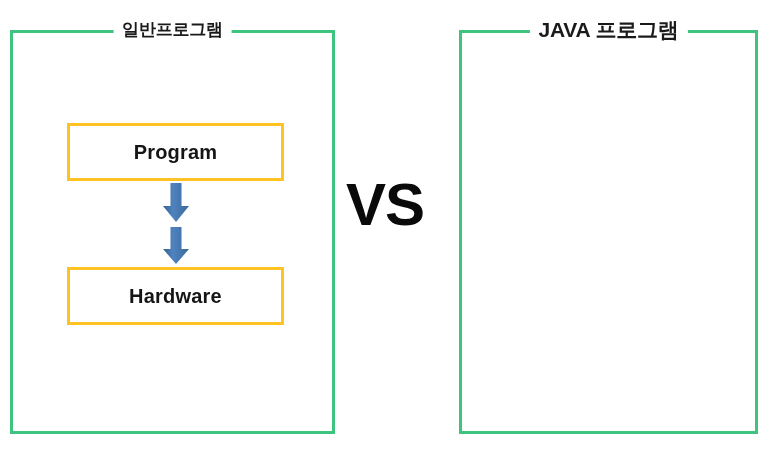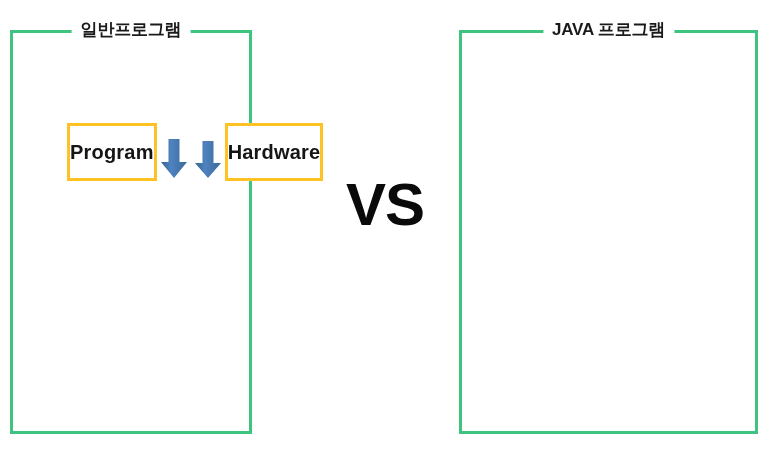--- a/index.html
+++ b/index.html
@@ -24,47 +24,47 @@
     height: 449px;
   }
 
   
   .panel {
     position: absolute;
     box-sizing: border-box;
     border: 3px solid #3fc47f;
     background: transparent;
   }
-  .panel-left  { left: 10px;  top: 30px; width: 242px; height: 404px; }
+  .panel-left  { left: 10px;  top: 30px; width: 325px; height: 404px; }
   .panel-right { left: 459px; top: 30px; width: 299px; height: 404px; }
 
   
   .panel-legend {
     position: absolute;
     top: -14px;
     left: 50%;
     transform: translateX(-50%);
     background: #ffffff;
     padding: 0 9px;
     white-space: nowrap;
     font-weight: bold;
     font-size: 17px;
     line-height: 22px;
     color: #1a1a1a;
     letter-spacing: -0.2px;
   }
   .panel-left .panel-legend  { font-size: 17px; }
-  .panel-right .panel-legend { font-size: 17px; }
+  .panel-right .panel-legend { font-size: 21px; }
 
   
   .stack {
     position: absolute;
     display: flex;
-    flex-direction: row;
-    align-items: flex-end;
+    flex-direction: column;
+    align-items: center;
   }
   .stack-left  { left: 54px;  top: 90px;  width: 217px; }
 
   .node {
     box-sizing: border-box;
     width: 217px;
     height: 58px;
     border: 3px solid #ffc224;
     background: #ffffff;
     display: flex;

